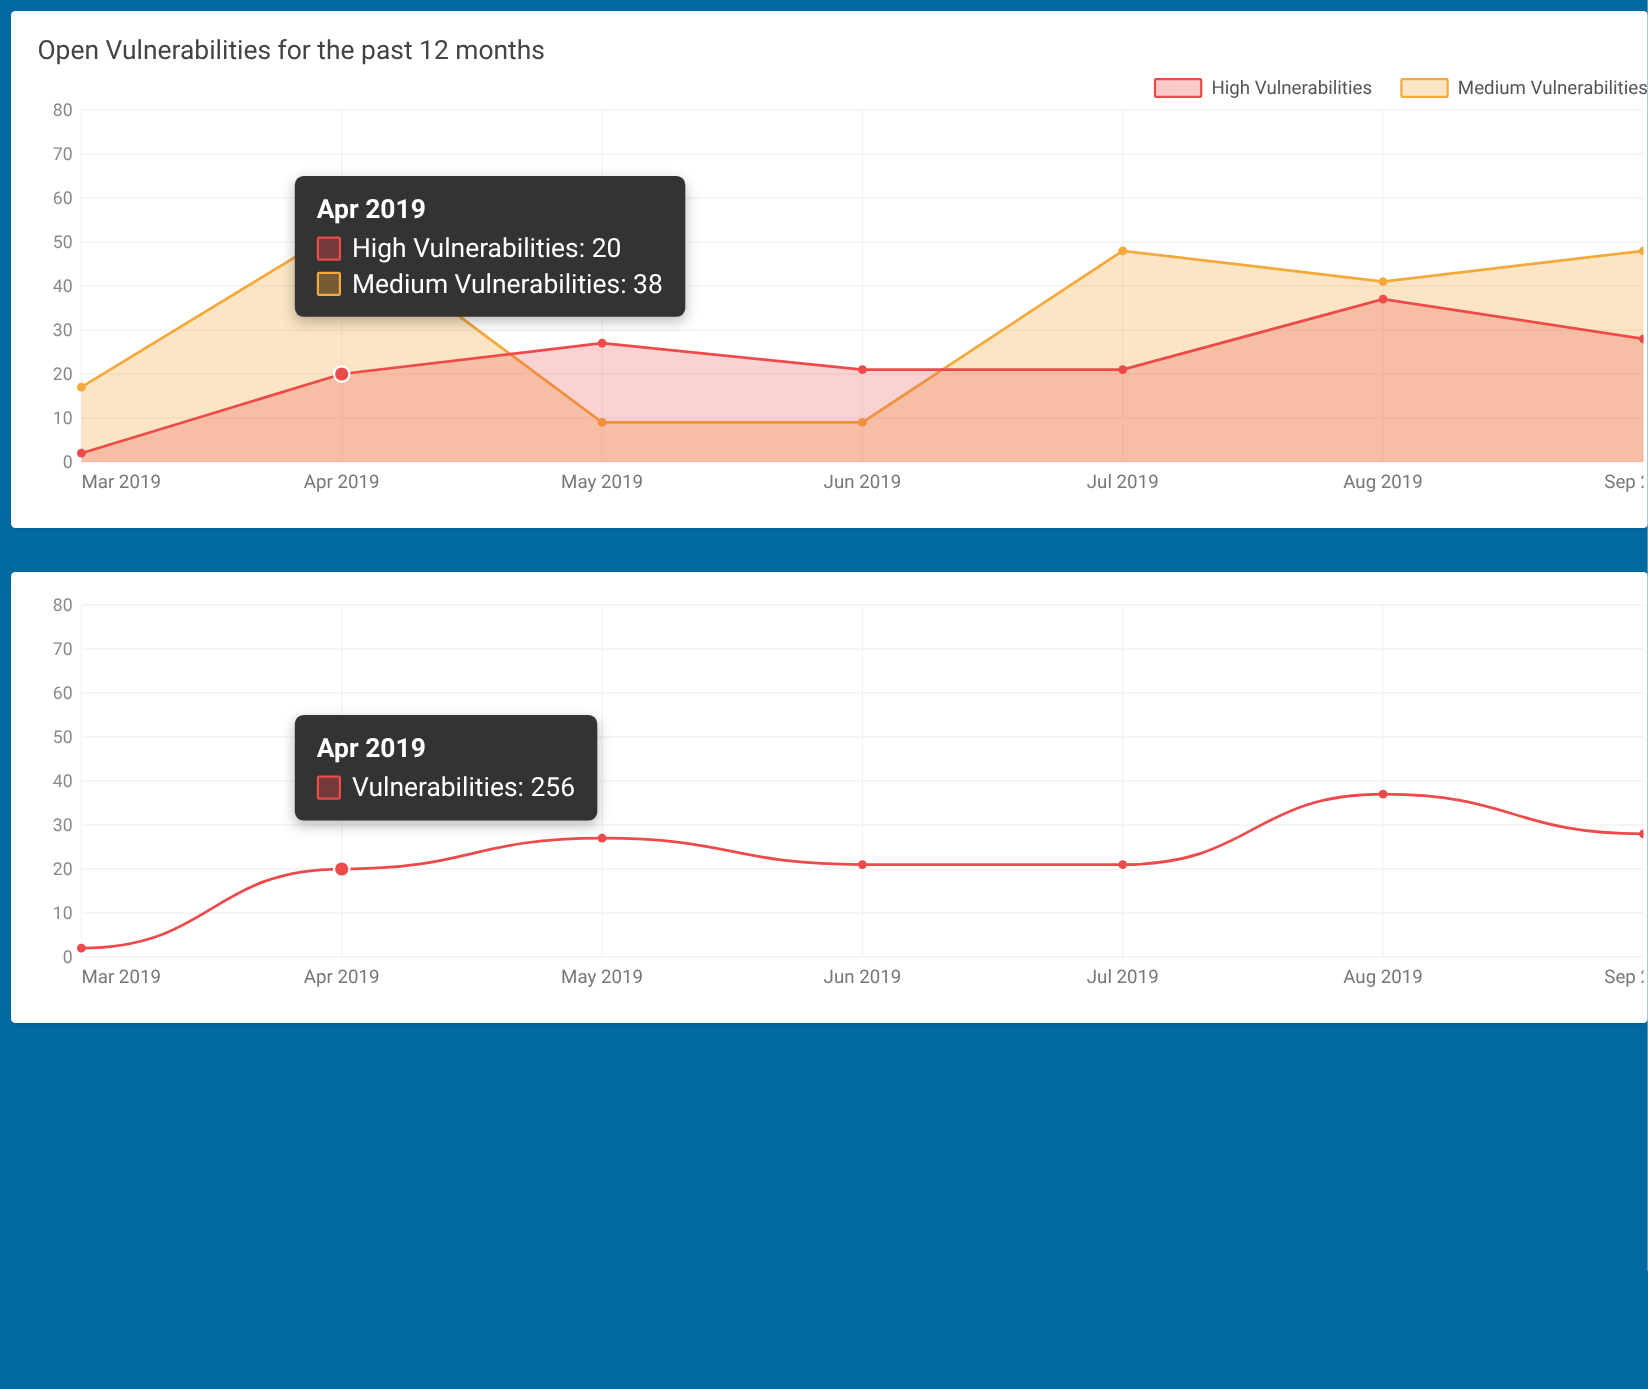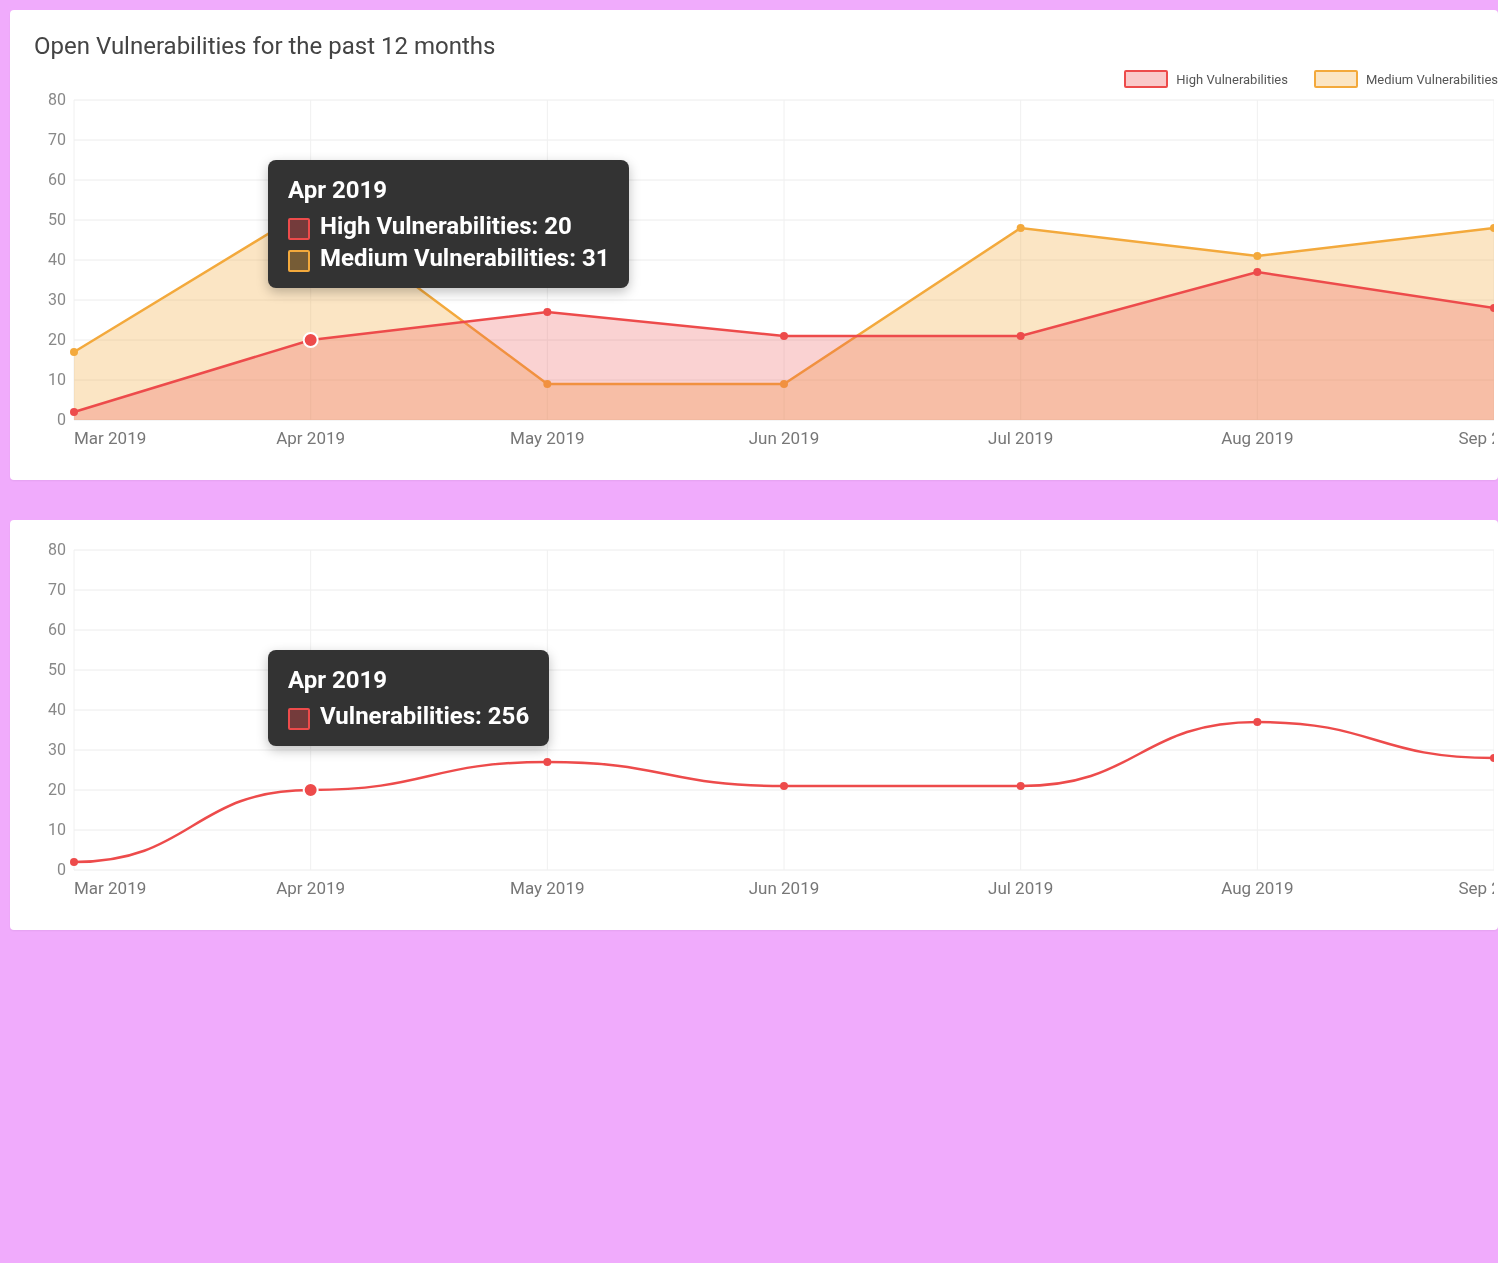--- a/index.html
+++ b/index.html
@@ -1,26 +1,26 @@
 <!DOCTYPE html>
 <html><head>
 <meta charset="utf-8">
 <style>
   html,body{margin:0;padding:0;background:#f6f6f6;font-family:-apple-system,BlinkMacSystemFont,"Segoe UI",Roboto,Helvetica,Arial,sans-serif;color:#333;}
-  .page{width:1498px;height:1263px;background:#f0abfc;box-sizing:border-box;padding:10px 0 10px 10px;overflow:hidden;}
+  .page{width:1498px;height:1263px;background:#0369a1;box-sizing:border-box;padding:10px 0 10px 10px;overflow:hidden;}
   .card{background:#fff;border-radius:4px;box-shadow:0 1px 2px rgba(0,0,0,.05);margin-bottom:40px;overflow:hidden;}
   .card-title{font-size:24px;font-weight:400;color:#444;padding:22px 24px 10px;}
   .chart-wrap{position:relative;padding:0 0 20px 24px;}
   svg.chart{display:block;}
-  .legend{position:absolute;top:0;right:0;display:flex;gap:26px;font-size:13px;color:#555;justify-content:space-between;}
+  .legend{position:absolute;top:0;right:0;display:flex;gap:26px;font-size:17px;color:#555;justify-content:space-between;}
   .legend-item{display:flex;align-items:center;gap:8px;}
   .legend-swatch{width:44px;height:18px;border:2px solid;border-radius:2px;box-sizing:border-box;}
   .tooltip{position:absolute;background:#333;color:#fff;border-radius:8px;padding:16px 20px 16px 20px;box-shadow:0 4px 12px rgba(0,0,0,.25);}
   .tooltip-title{font-size:24px;font-weight:700;margin-bottom:8px;}
-  .tooltip-row{display:flex;align-items:flex-end;gap:10px;font-size:24px;font-weight:700;margin-top:4px;}
+  .tooltip-row{display:flex;align-items:center;gap:10px;font-size:24px;font-weight:400;margin-top:4px;}
   .tooltip-swatch{width:22px;height:22px;border:2px solid;border-radius:2px;box-sizing:border-box;}
 </style>
 </head>
 <body>
 <div class="page">
 
 <div class="card">
   <div class="card-title">Open Vulnerabilities for the past 12 months</div>
   <div class="chart-wrap">
 
@@ -89,21 +89,21 @@
         </svg>
 
     <div class="tooltip" style="left:258px;top:90px;">
       <div class="tooltip-title">Apr 2019</div>
       <div class="tooltip-row">
         <span class="tooltip-swatch" style="border-color:#ed4b4b;background:rgba(237,75,75,0.35);"></span>
         <span>High Vulnerabilities: 20</span>
       </div>
       <div class="tooltip-row">
         <span class="tooltip-swatch" style="border-color:#f3a93c;background:rgba(243,169,60,0.35);"></span>
-        <span>Medium Vulnerabilities: 31</span>
+        <span>Medium Vulnerabilities: 38</span>
       </div>
     </div>
 
   </div>
 </div>
 
 <div class="card">
   <div class="chart-wrap">
     <svg class="chart" id="svg2" width="1460" height="390">
           <line x1="40" x2="1460" y1="350" y2="350" stroke="#ececec"></line>

